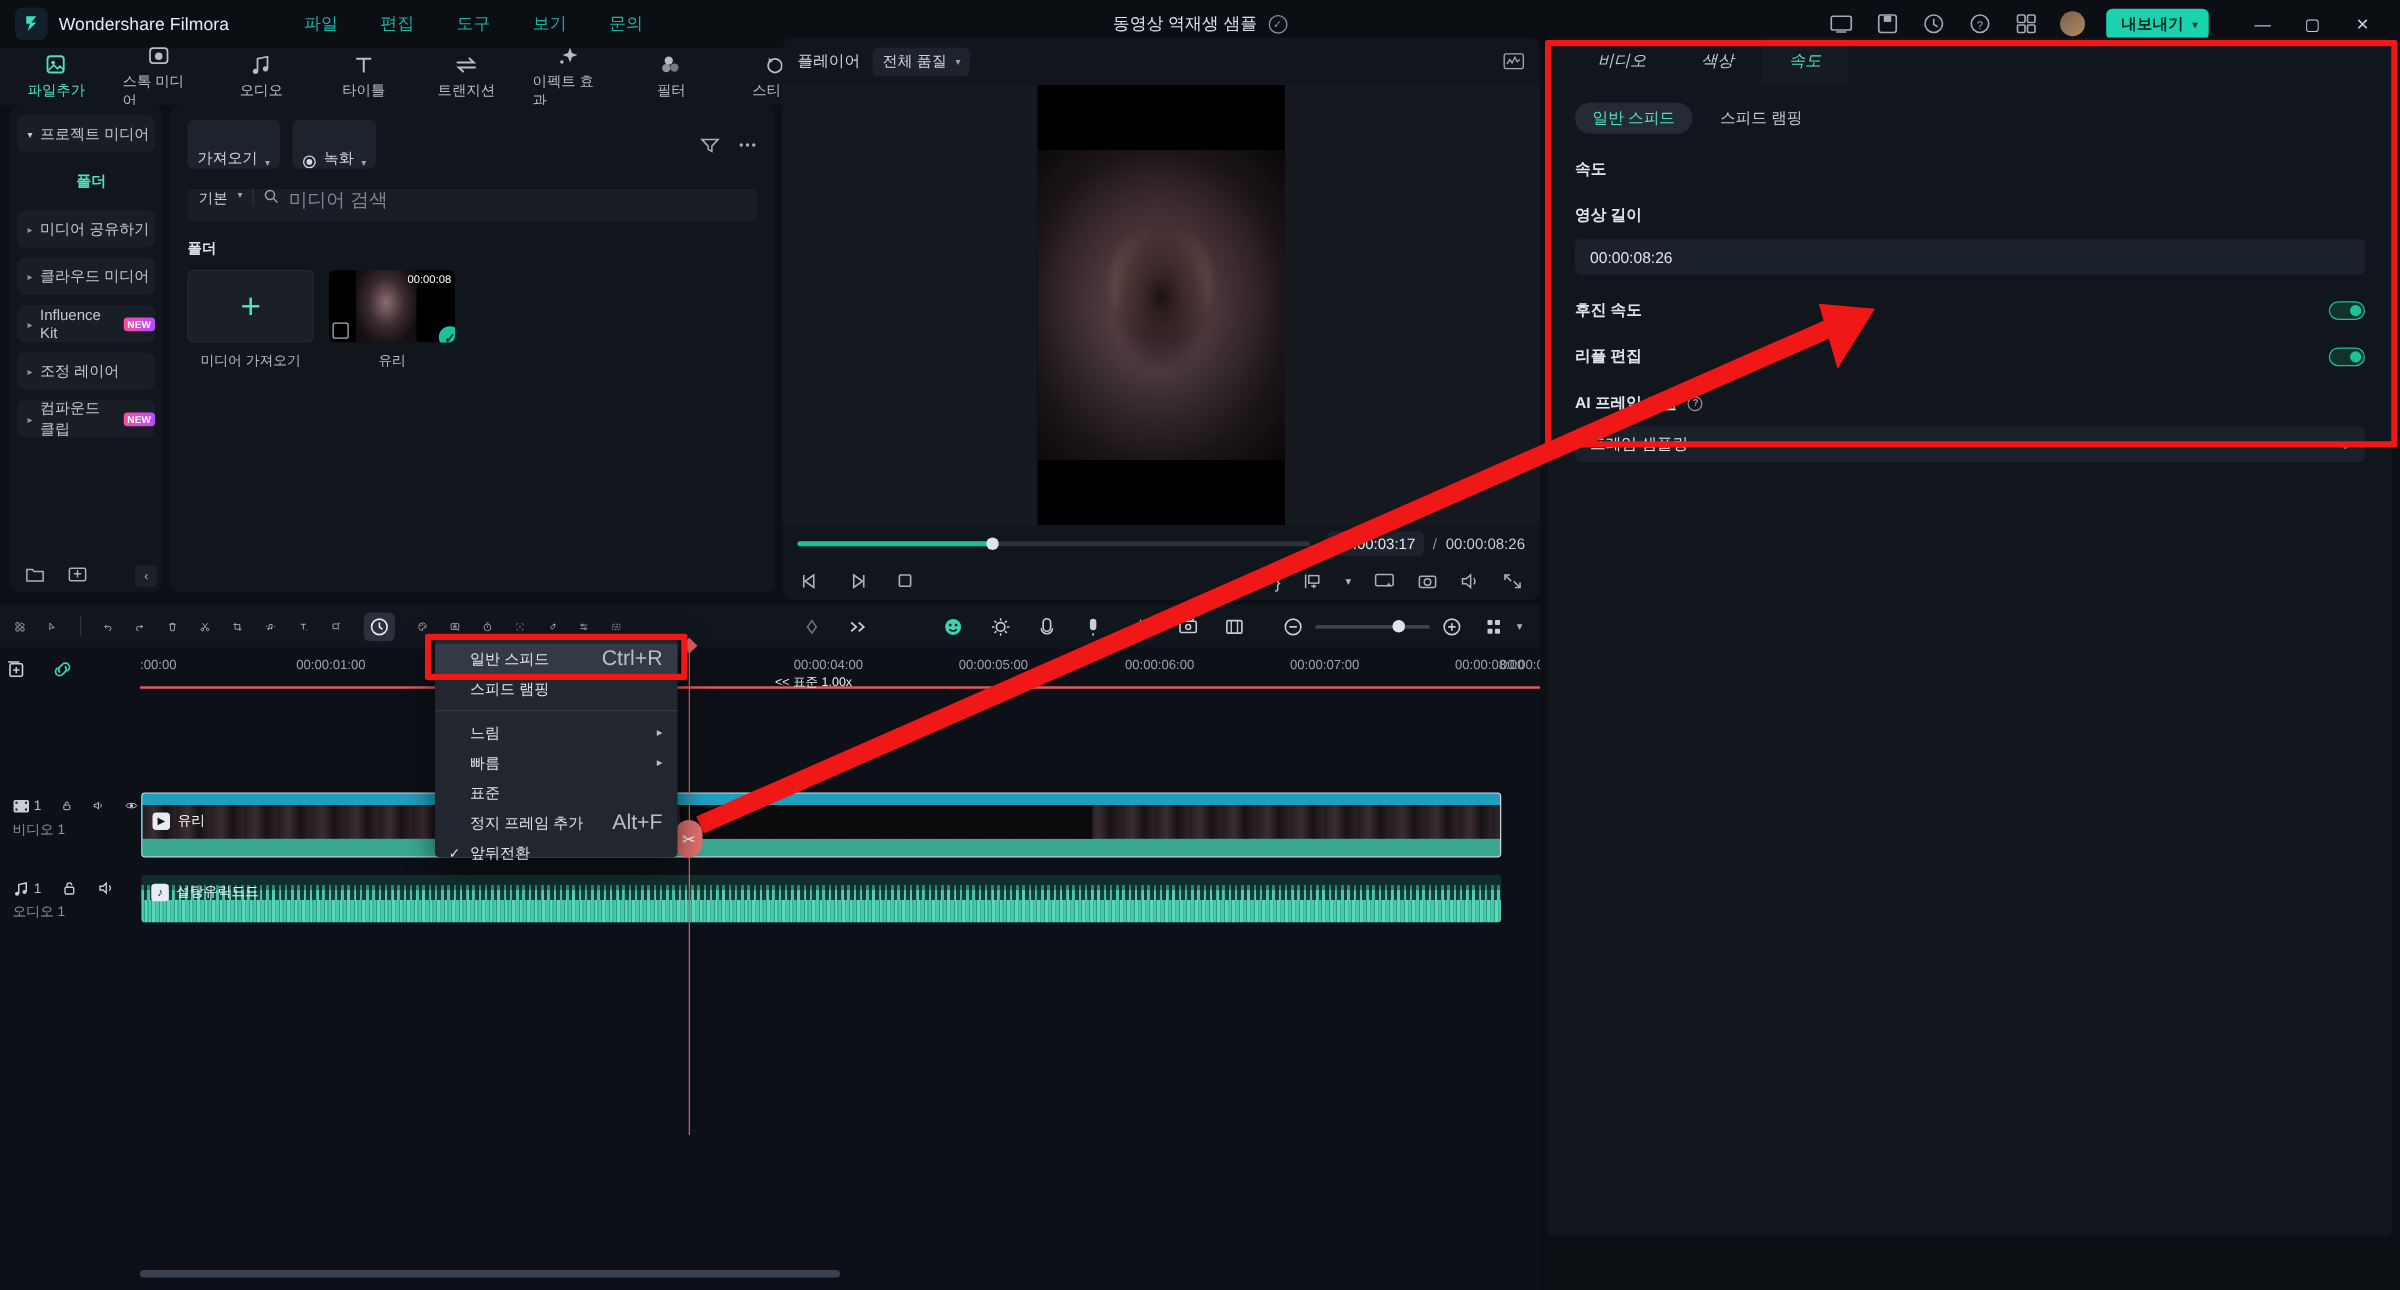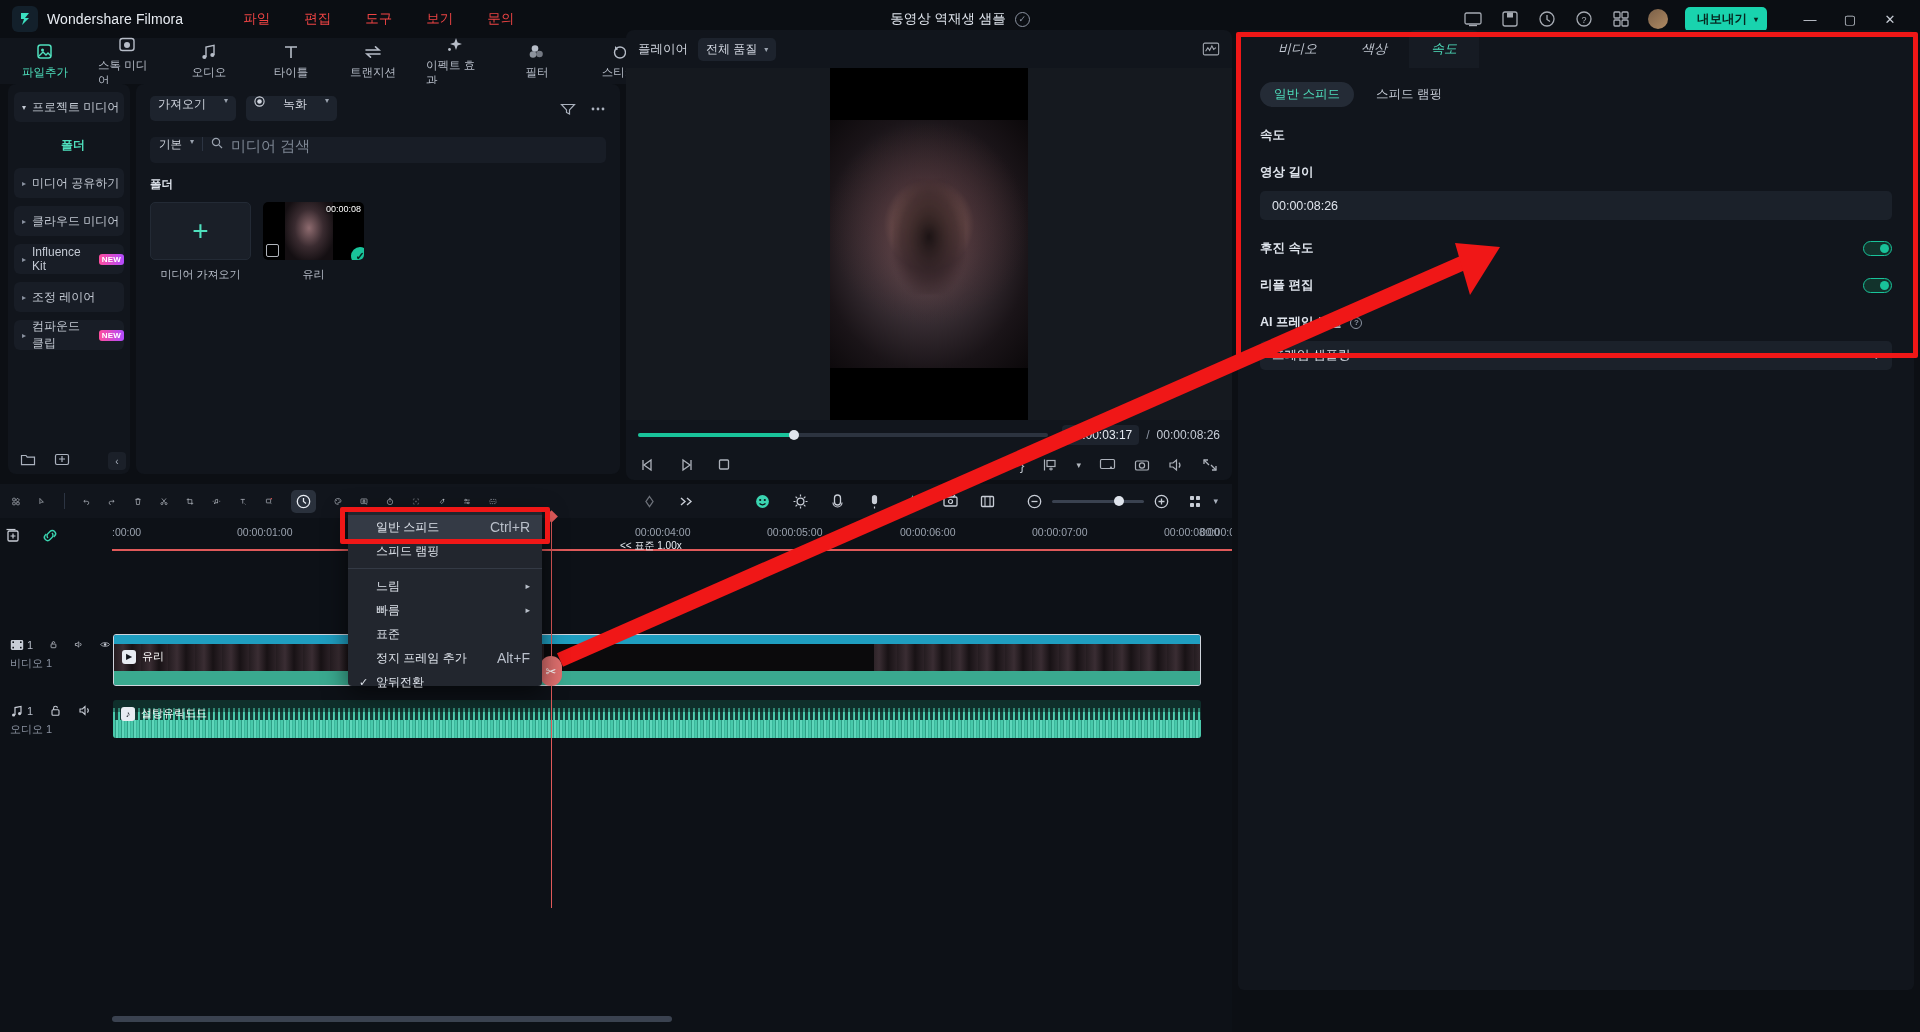--- a/index.html
+++ b/index.html
@@ -16,21 +16,21 @@
   .titlebar {
     position: absolute; left: 0; top: 0; width: 1920px; height: 38px;
     background: #0b0e13; display: flex; align-items: center;
   }
   .logo-box {
     width: 26px; height: 26px; margin-left: 12px; border-radius: 6px;
     background: #13202b; display: flex; align-items: center; justify-content: center;
   }
   .brand { margin-left: 9px; font-size: 14px; color: #e8ecf2; letter-spacing: .1px; }
   .menubar { display: flex; margin-left: 60px; gap: 34px; }
-  .menubar .mi { font-size: 13.5px; color: #ef4444; cursor: default; font-family: Liberation Serif, serif; }
+  .menubar .mi { font-size: 13.5px; color: #14b8a6; cursor: default; font-family: Liberation Serif, serif; }
   .titlebar-center {
     position: absolute; left: 0; right: 0; top: 0; height: 38px;
     display: flex; align-items: center; justify-content: center; gap: 9px;
     pointer-events: none;
   }
   .proj-title { font-size: 13.5px; color: #dfe4ec; }
   .cloud-dot {
     width: 15px; height: 15px; border-radius: 50%;
     border: 1.4px solid #8b93a1; display:flex; align-items:center; justify-content:center;
     font-size: 9px; color:#8b93a1;
@@ -95,22 +95,22 @@
     justify-content:center; font-size: 10px; color:#aab1bd; cursor:pointer;
   }
 
   
   .mediapanel {
     position: absolute; left: 136px; top: 84px; width: 484px; height: 390px;
     background: #11151c; border-radius: 8px;
   }
   .mp-toolrow { display: flex; align-items: center; padding: 12px 14px 0 14px; gap: 10px; }
   .pill {
-    height: 25px; border-radius: 5px; background: #1d232d; display: flex;
-    align-items: flex-start; gap: 18px; padding: 0 8px; font-size: 12px;
+    height: 39px; border-radius: 5px; background: #1d232d; display: flex;
+    align-items: flex-end; gap: 6px; padding: 0 8px; font-size: 12px;
     color: #d2d7e0; cursor: pointer;
   }
   .pill .cv { font-size: 8px; color: #9aa2ae; }
   .mp-right { margin-left: auto; display: flex; gap: 14px; align-items: center; }
   .mp-searchrow {
     margin: 16px 14px 0 14px; height: 26px; background: #181d26;
     border-radius: 5px; display: flex; align-items: flex-start; padding: 0 9px; gap: 8px;
   }
   .mp-searchrow .sep { width: 1px; height: 14px; background: #2c3442; }
   .srch-input { font-size: 15px; color: #7d8693; flex: 1; }
@@ -373,21 +373,21 @@
   .ctxmenu {
     position: absolute; left: 348px; top: 510px; width: 194px; height: 176px;
     background: #22262e; border-radius: 4px; z-index: 50;
     box-shadow: 0 6px 24px rgba(0,0,0,.6); padding: 5px 0;
   }
   .cm-item {
     height: 24px; display:flex; align-items:center; padding: 0 12px 0 28px;
     font-size: 12px; color: #dfe4ec; cursor: pointer; position: relative;
   }
   .cm-item.sel { background: #343a45; }
-  .cm-item .sc { margin-left: auto; font-size: 14px; color: #b9bfca; }
+  .cm-item .sc { margin-left: auto; font-size: 17px; color: #b9bfca; }
   .cm-item .arrow { margin-left: auto; font-size: 9px; color: #b9bfca; }
   .cm-check { position:absolute; left: 11px; font-size: 11px; color: #dfe4ec; }
   .cm-sep { height: 1px; background: #343a45; margin: 5px 0; }
 
   .ctx-red {
     position: absolute; left: 340px; top: 507px; width: 210px; height: 37px;
     border: 5px solid #f01717; border-radius: 2px; z-index: 60; pointer-events: none;
   }
 
   

